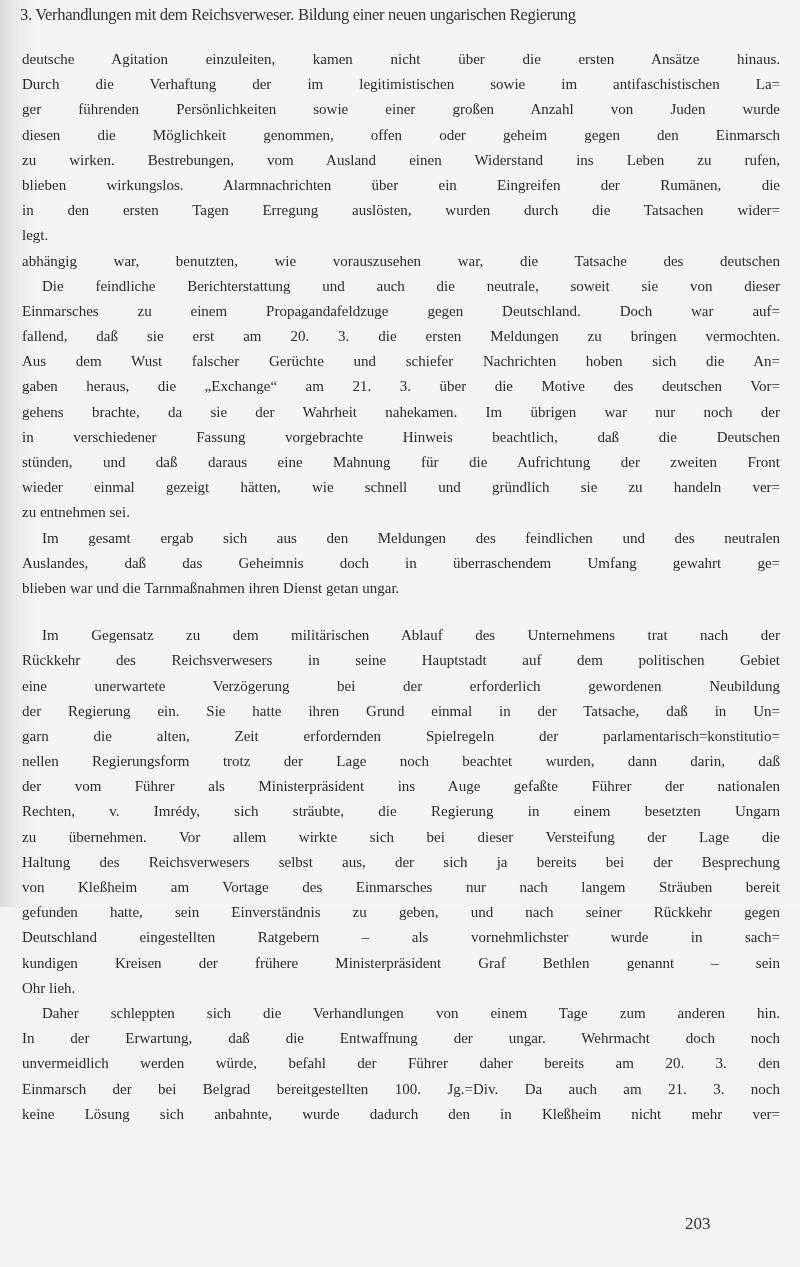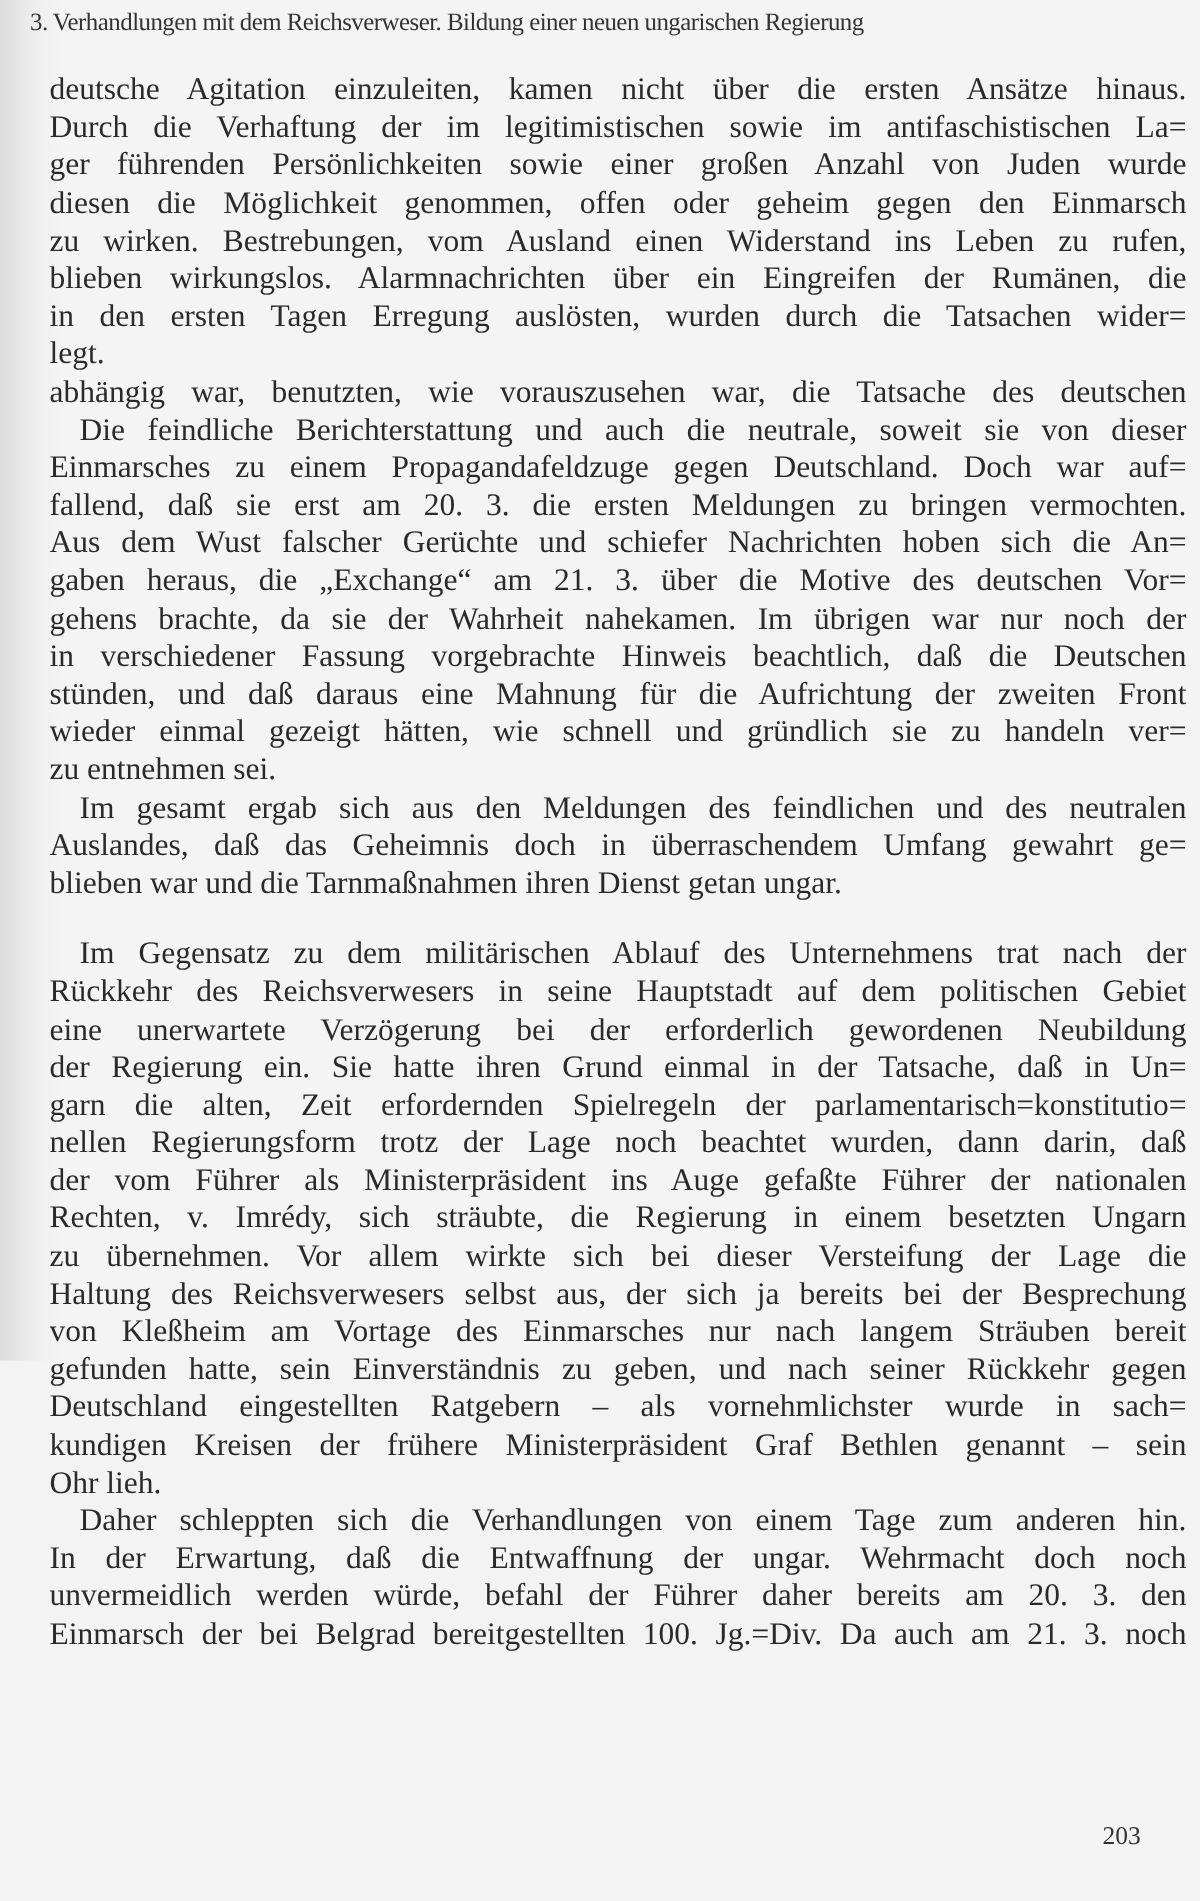--- a/index.html
+++ b/index.html
@@ -16,34 +16,34 @@
       linear-gradient(to right, rgba(0,0,0,0.10) 0px, rgba(0,0,0,0.03) 20px, rgba(0,0,0,0) 40px),
       #f4f4f4;
   }
   .running-head {
     position: absolute; left: 20px; top: 2px; width: 780px;
     font-size: 16.6px; line-height: 26px; letter-spacing: -0.35px;
     white-space: nowrap; color: #333;
     font-family: "Liberation Serif", serif;
   }
   .body-text {
-    position: absolute; left: 33px; top: 47px; width: 758px;
+    position: absolute; left: 22px; top: 47px; width: 758px;
     font-family: "Liberation Serif", serif;
-    font-size: 21px; line-height: 25.2px;
+    font-size: 15px; line-height: 25.2px;
   }
   .line {
     display: block; height: 25.2px; white-space: nowrap;
     text-align: justify; text-align-last: justify;
     overflow: hidden;
   }
   .line.last { text-align-last: left; }
   .line.indent { padding-left: 20px; }
   .gap { height: 22px; }
   .page-number {
-    position: absolute; left: 735px; top: 1214px;
+    position: absolute; left: 685px; top: 1214px;
     font-family: "Liberation Serif", serif;
     font-size: 17px; color: #333;
   }
 </style>
 </head>
 <body>
 
 <div class="page">
   <div class="running-head">3. Verhandlungen mit dem Reichsverweser. Bildung einer neuen ungarischen Regierung</div>
 
@@ -92,17 +92,18 @@
       <span class="line">gefunden hatte, sein Einverständnis zu geben, und nach seiner Rückkehr gegen</span>
       <span class="line">Deutschland eingestellten Ratgebern – als vornehmlichster wurde in sach=</span>
       <span class="line">kundigen Kreisen der frühere Ministerpräsident Graf Bethlen genannt – sein</span>
       <span class="line last">Ohr lieh.</span>
     </div>
     <div>
       <span class="line indent">Daher schleppten sich die Verhandlungen von einem Tage zum anderen hin.</span>
       <span class="line">In der Erwartung, daß die Entwaffnung der ungar. Wehrmacht doch noch</span>
       <span class="line">unvermeidlich werden würde, befahl der Führer daher bereits am 20. 3. den</span>
       <span class="line">Einmarsch der bei Belgrad bereitgestellten 100. Jg.=Div. Da auch am 21. 3. noch</span>
+      <span class="line">keine Lösung sich anbahnte, wurde dadurch den in Kleßheim nicht mehr ver=</span>
     </div>
   </div>
 
   <div class="page-number">203</div>
 </div>
 
 </body></html>

